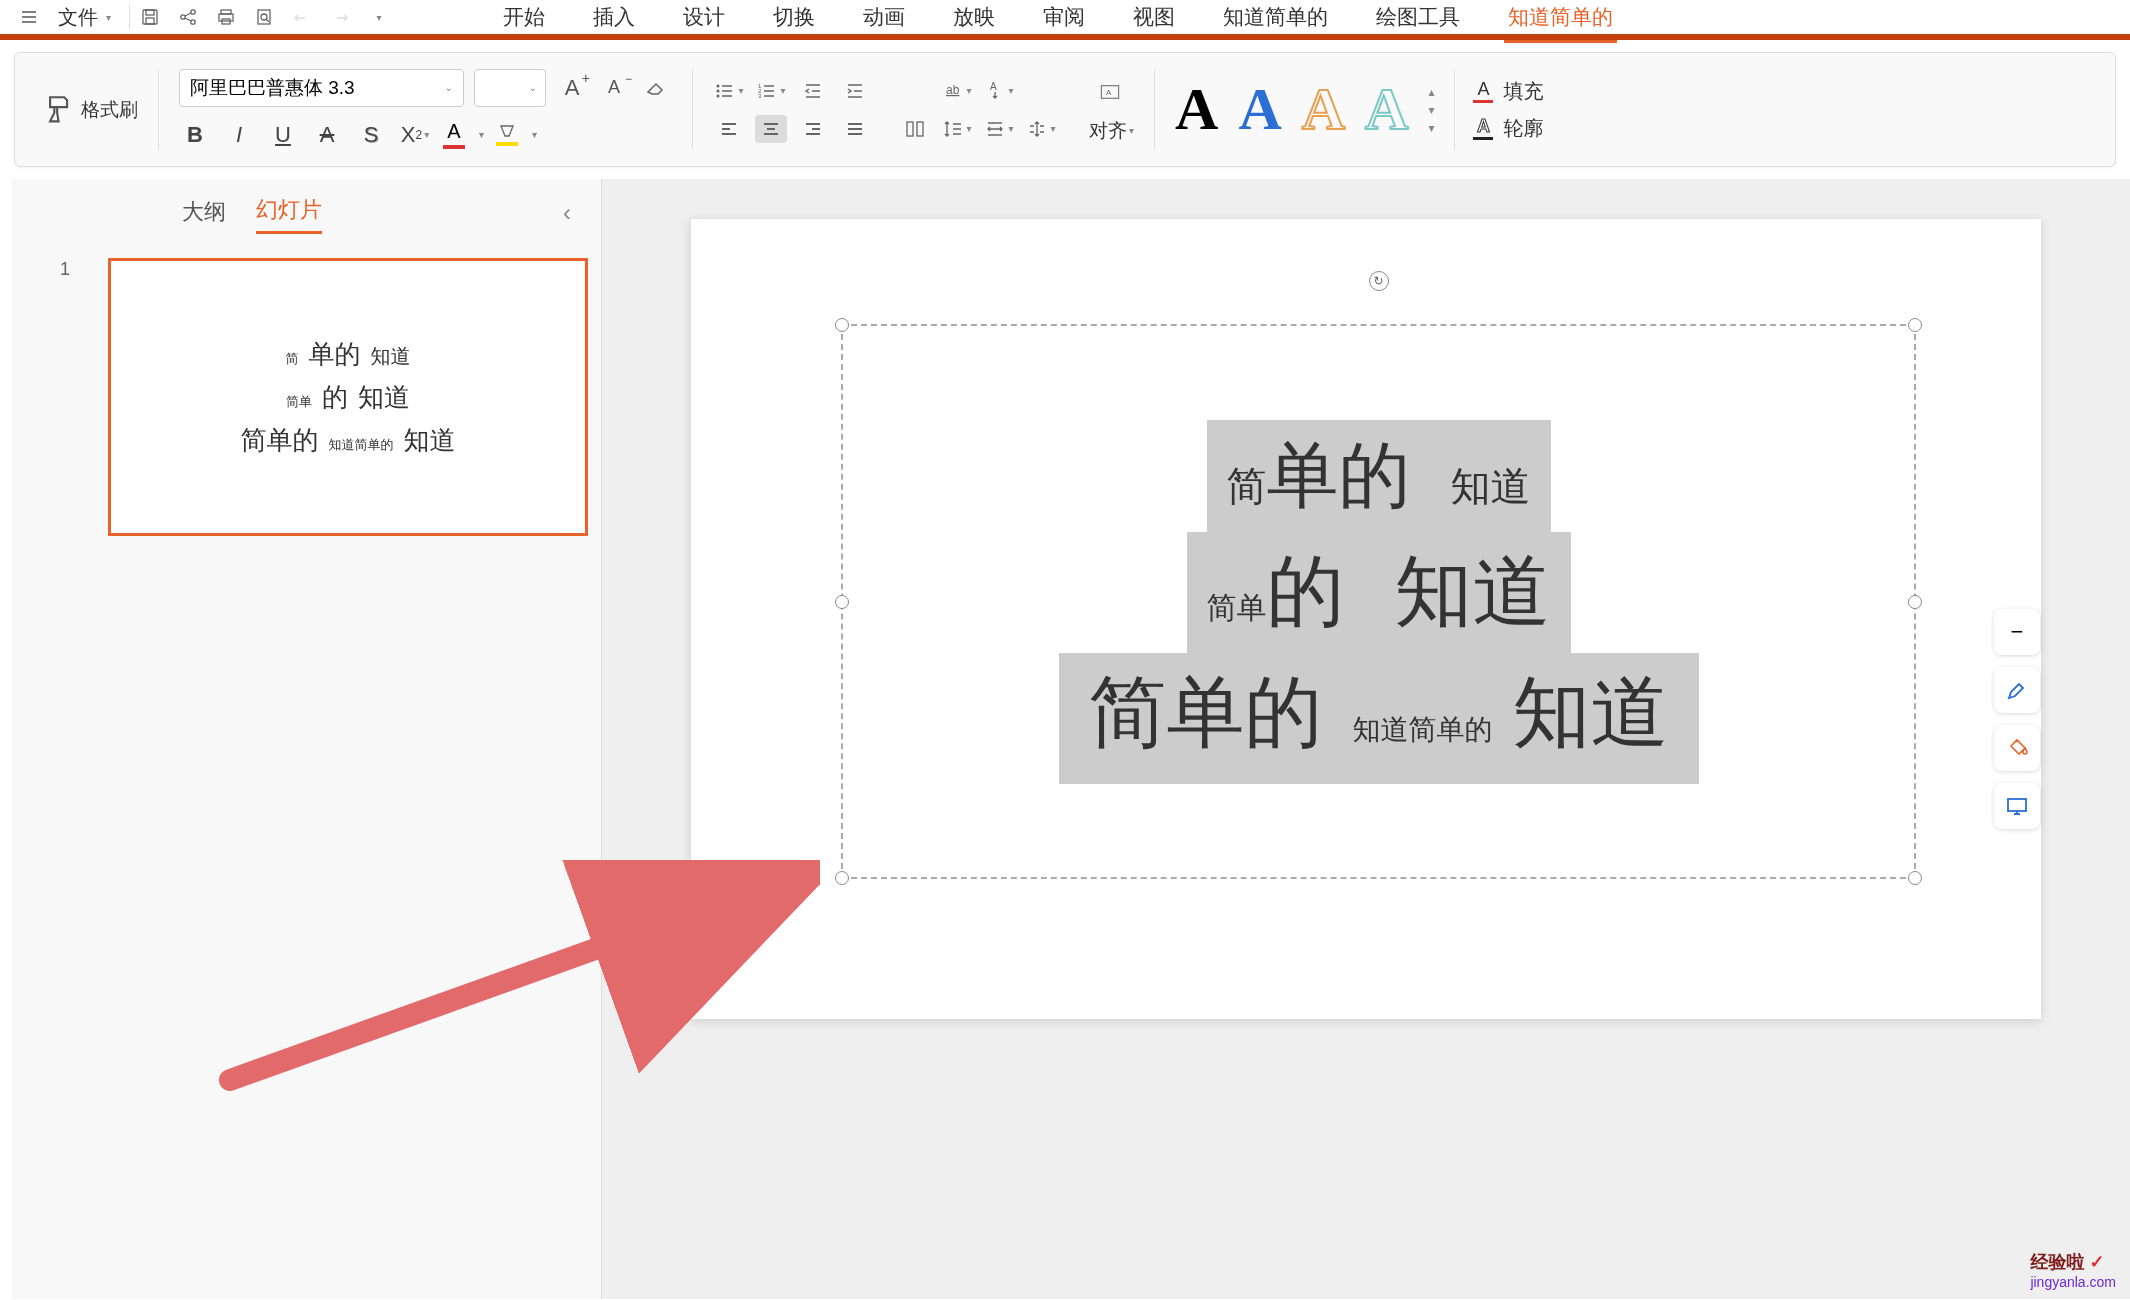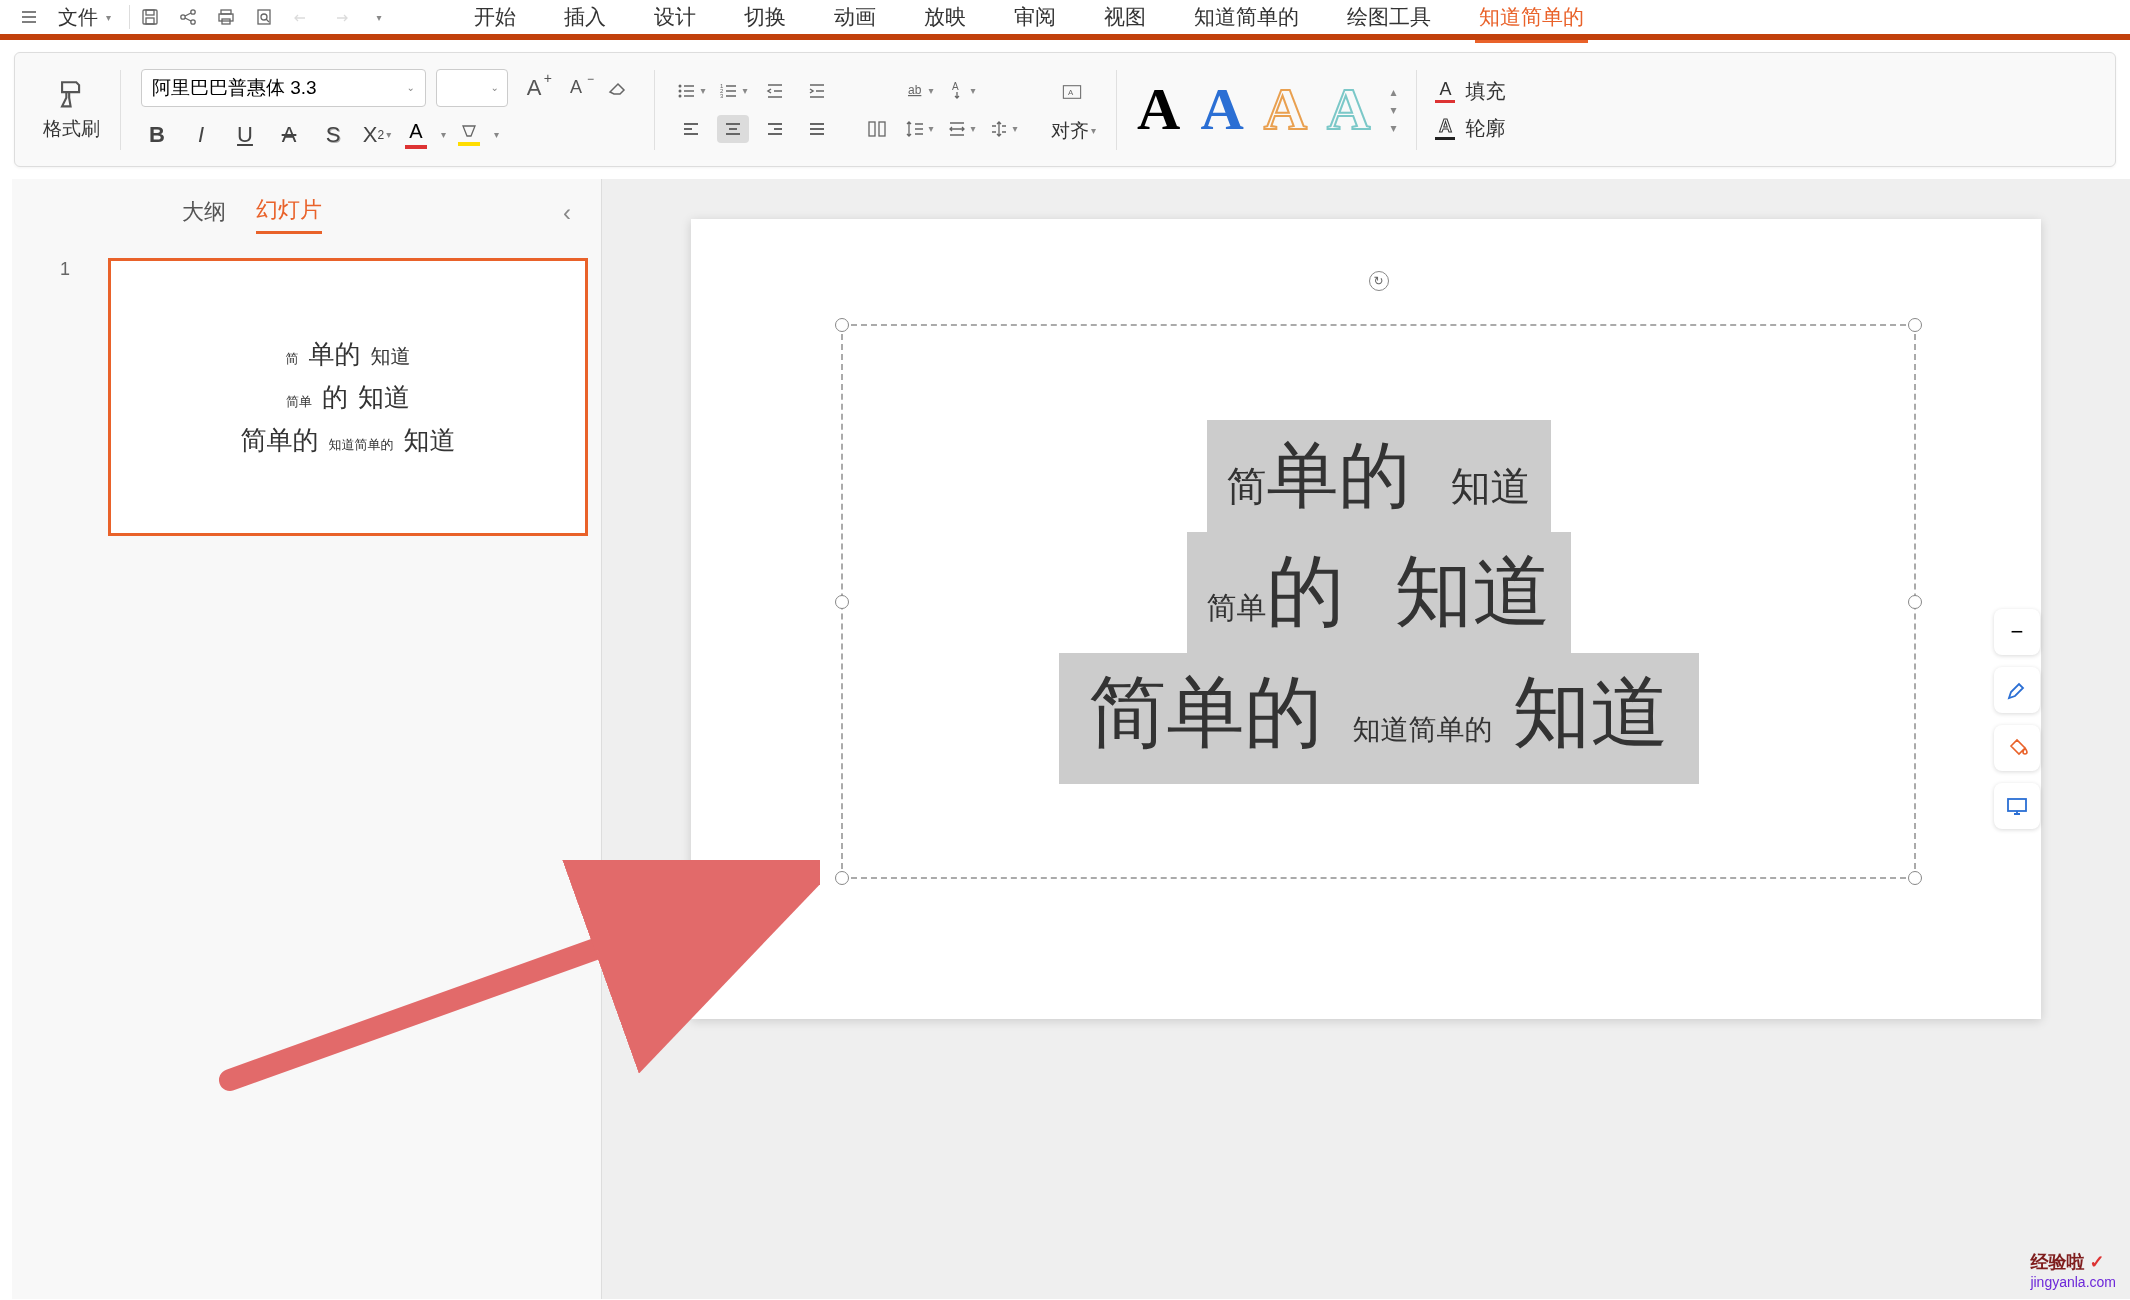--- a/index.html
+++ b/index.html
@@ -7,30 +7,30 @@
     
     
     .top-bar { height: 40px; display: flex; align-items: center; border-bottom: 6px solid #c2410c; padding: 0 10px; }
     .menu-btn { display: flex; align-items: center; gap: 6px; padding: 0 10px; cursor: pointer; font-size: 20px; color: #333; }
     .menu-btn svg { width: 18px; height: 18px; }
     .divider-v { width: 1px; height: 24px; background: #ddd; margin: 0 8px; }
     .toolbar-icons { display: flex; gap: 14px; align-items: center; }
     .icon-btn { width: 24px; height: 24px; display: flex; align-items: center; justify-content: center; cursor: pointer; color: #666; }
     .icon-btn svg { width: 20px; height: 20px; }
     .icon-btn.disabled { opacity: 0.35; }
-    .menu-tabs { display: flex; gap: 40px; margin-left: 80px; align-items: center; height: 100%; }
+    .menu-tabs { display: flex; gap: 40px; margin-left: 109px; align-items: center; height: 100%; }
     .menu-tab { font-size: 21px; color: #333; cursor: pointer; padding: 6px 4px; position: relative; }
     .menu-tab.active { color: #e9622a; }
     .menu-tab.active::after { content: ""; position: absolute; bottom: -6px; left: 0; right: 0; height: 3px; background: #e9622a; }
     
     
     .ribbon { height: 115px; background: #f9f9f9; border: 1px solid #ddd; margin: 12px 14px 0; border-radius: 6px; display: flex; align-items: center; padding: 0 14px; box-shadow: 0 1px 3px rgba(0,0,0,0.05); position: relative; }
     .ribbon-group { display: flex; flex-direction: column; align-items: center; gap: 4px; padding: 0 14px; position: relative; height: 100%; justify-content: center; }
     .ribbon-sep { width: 1px; height: 80px; background: #e0e0e0; margin: 0 6px; }
-    .format-brush { display: flex; flex-direction: column; align-items: center; gap: 4px; cursor: pointer; }
+    .format-brush { display: flex; flex-direction: row; align-items: center; gap: 4px; cursor: pointer; }
     .format-brush-label { font-size: 19px; color: #333; }
     
     .font-row { display: flex; gap: 10px; align-items: center; margin-bottom: 8px; }
     .font-select { width: 285px; height: 38px; border: 1px solid #ccc; border-radius: 4px; background: #fff; display: flex; align-items: center; justify-content: space-between; padding: 0 10px; font-size: 19px; cursor: pointer; }
     .size-select { width: 72px; height: 38px; border: 1px solid #ccc; border-radius: 4px; background: #fff; display: flex; align-items: center; justify-content: center; padding: 0 8px; cursor: pointer; }
     .mini-btn { width: 32px; height: 32px; display: flex; align-items: center; justify-content: center; cursor: pointer; font-size: 20px; color: #555; position: relative; }
     .format-row { display: flex; gap: 12px; align-items: center; }
     .fmt-btn { width: 32px; height: 32px; display: flex; align-items: center; justify-content: center; cursor: pointer; font-size: 22px; color: #444; }
     .fmt-btn.bold { font-weight: bold; }
     .fmt-btn.italic { font-style: italic; }

